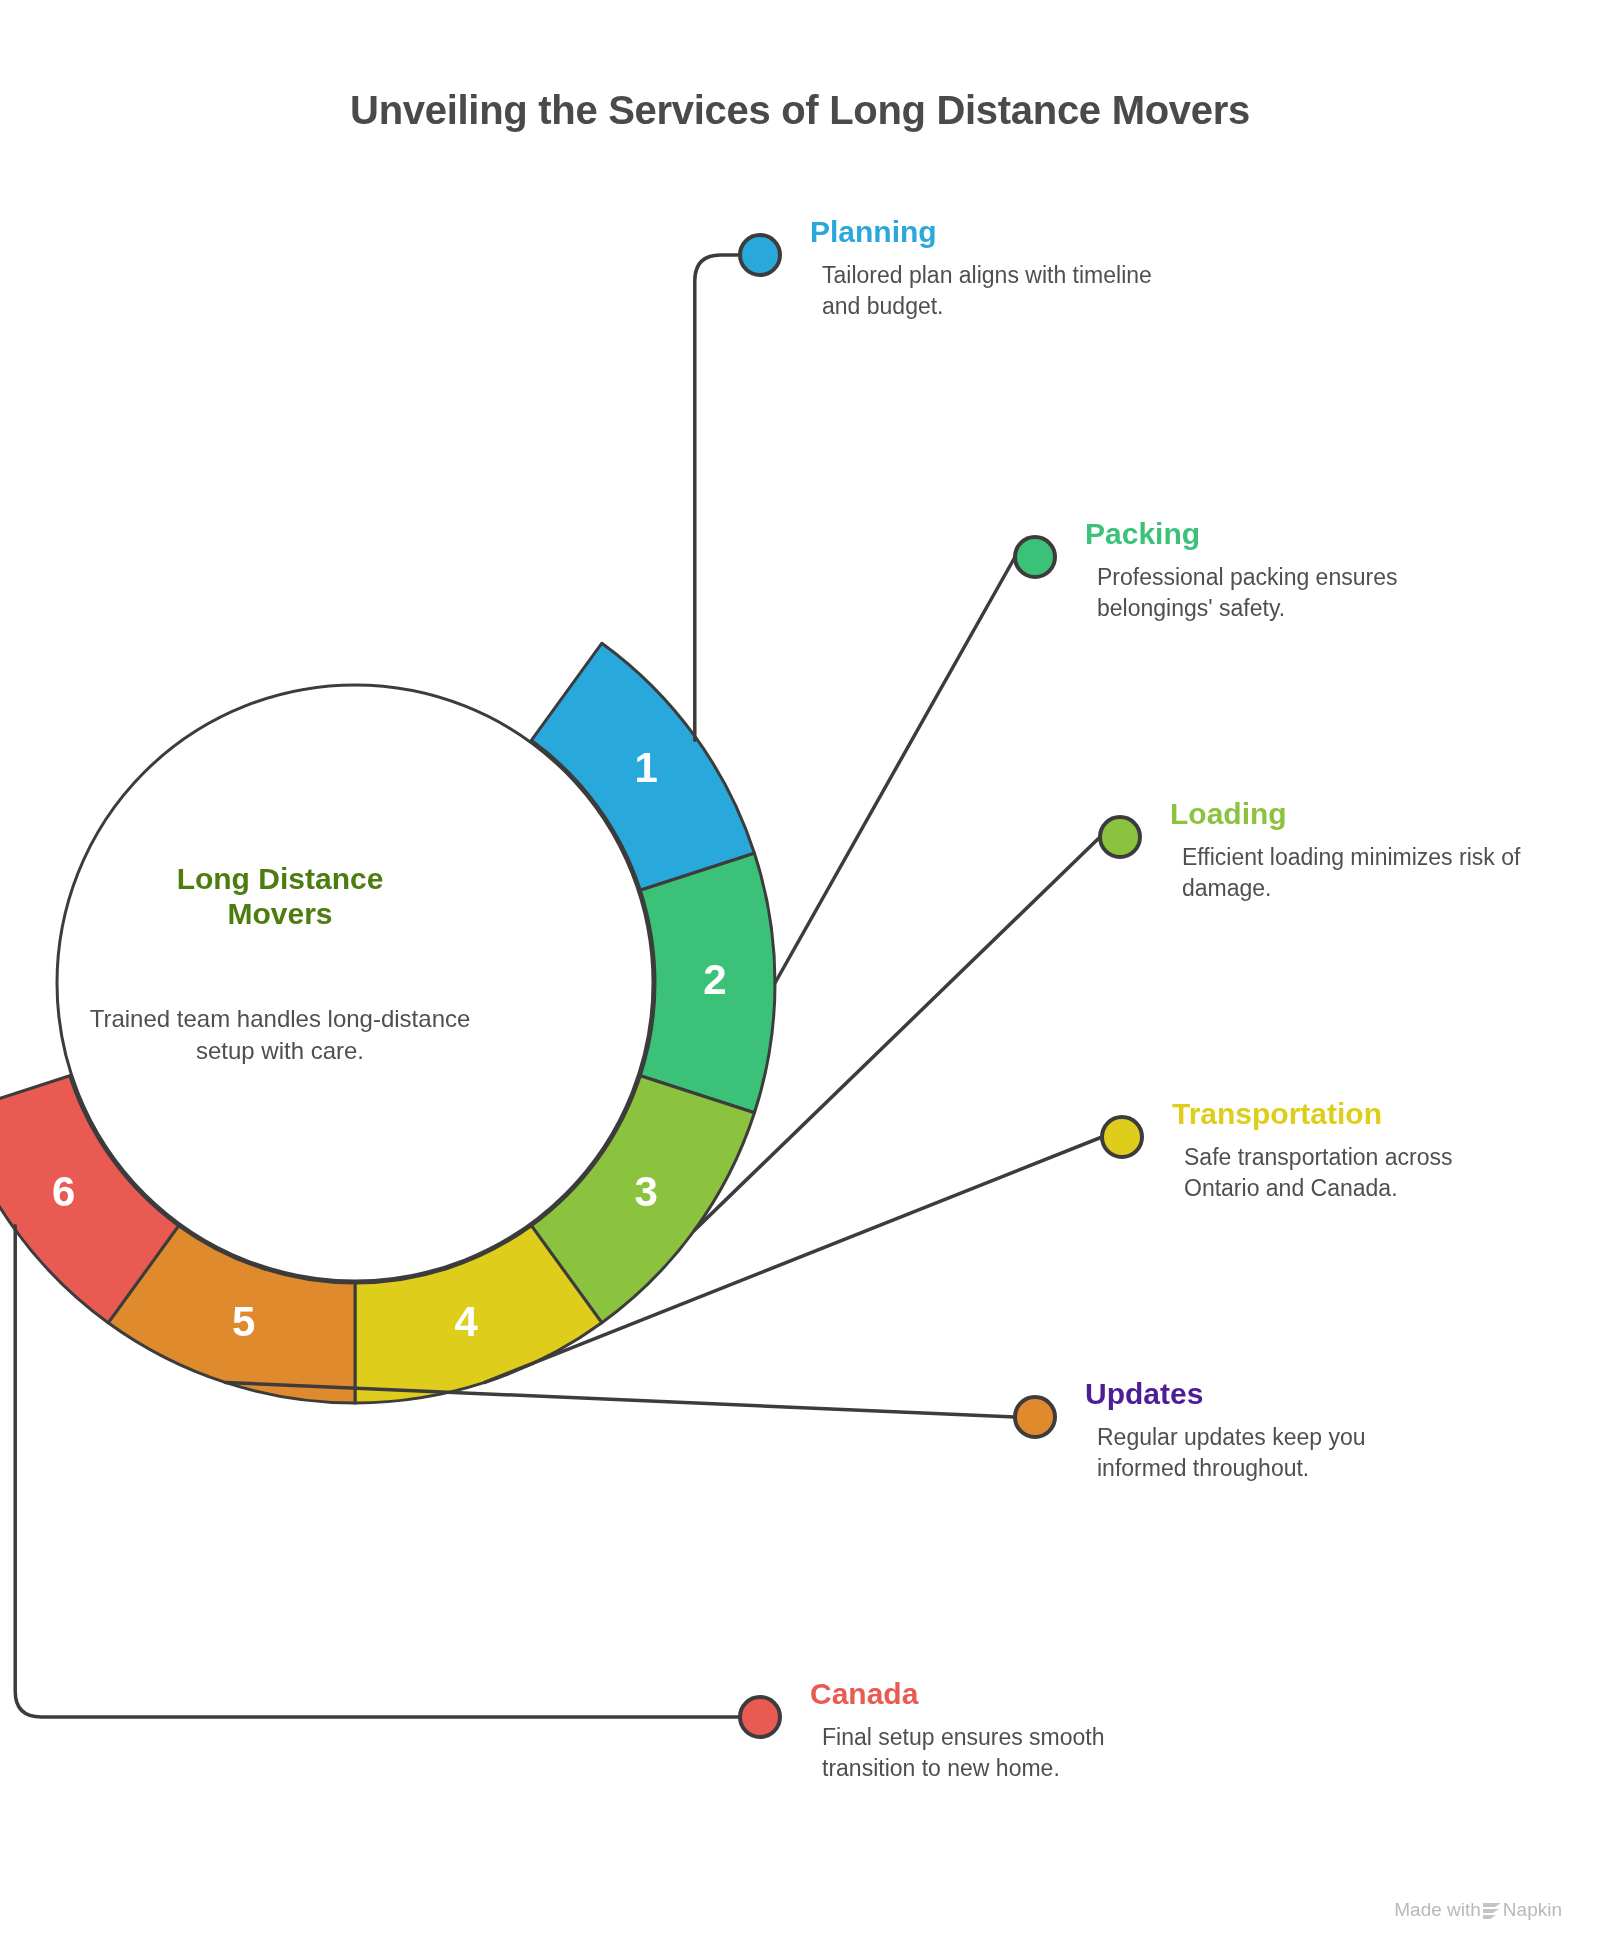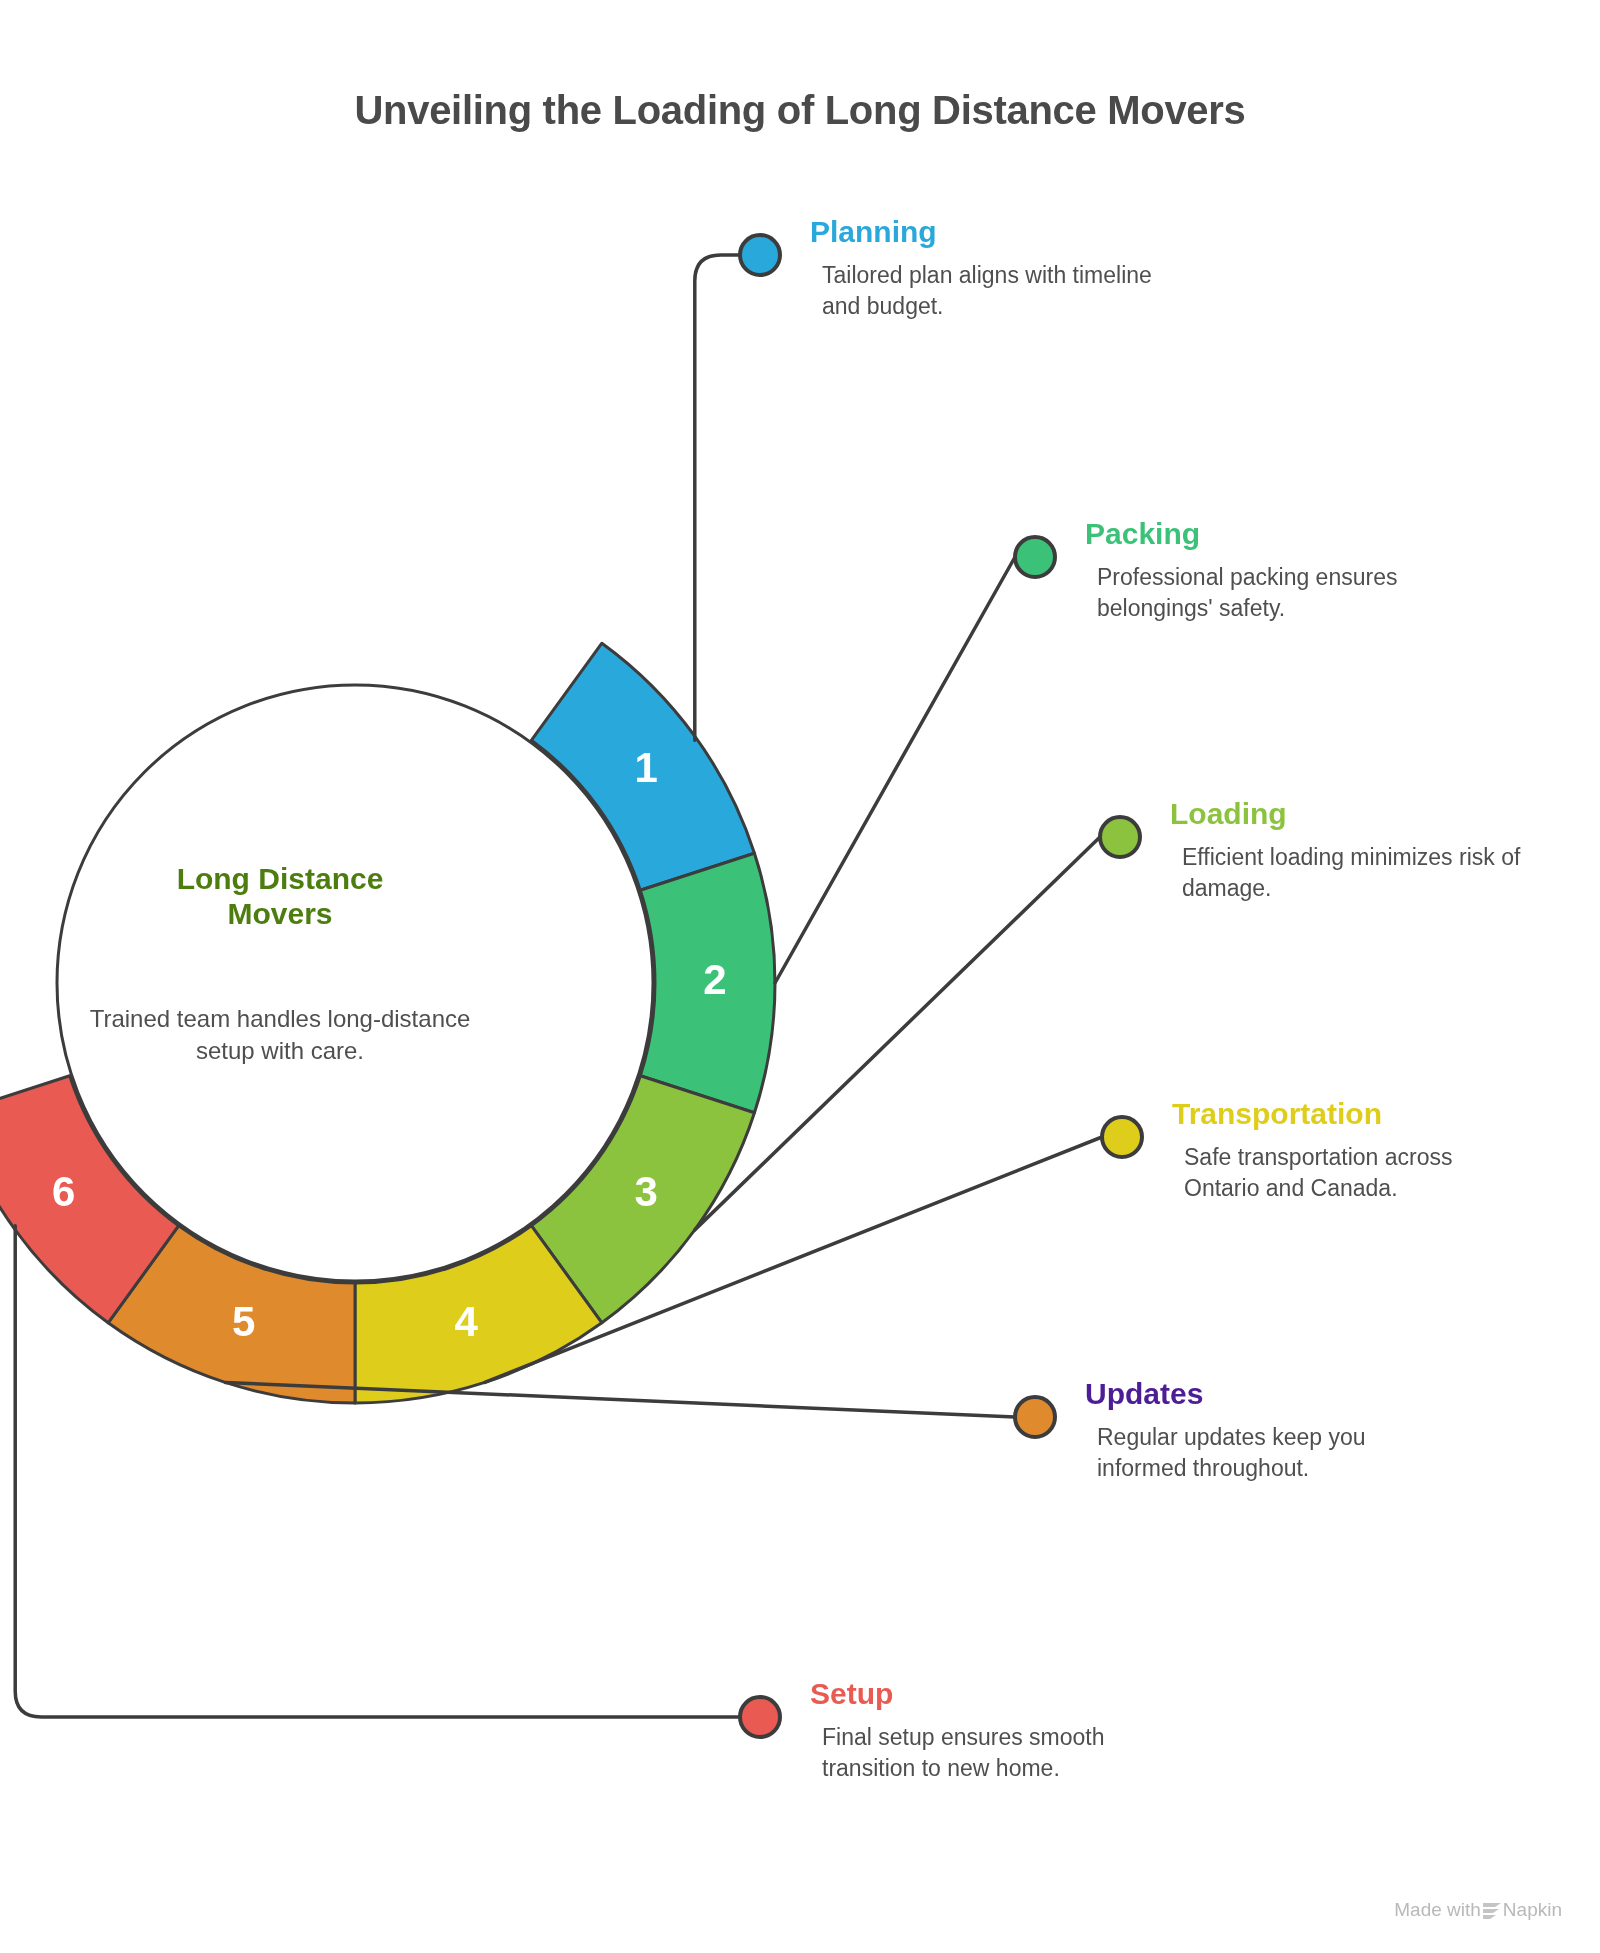--- a/index.html
+++ b/index.html
@@ -95,21 +95,21 @@
     color: #b9b9b9;
     font-size: 19px;
   }
   .wm-logo { display: block; }
 </style>
 </head>
 <body>
 
 <div id="stage">
 
-  <div class="chart-title">Unveiling the Loading of Long Distance Movers</div>
+  <div class="chart-title">Unveiling the Services of Long Distance Movers</div>
 
   <svg class="donut" viewBox="0 0 1600 1953">
     <g id="ring-segments">
         <path d="M 601.8698059628387 643.2128623625221 A 420 420 0 0 1 754.4437368439644 853.2128623625221 L 640.316954888546 890.2949016875158 A 300 300 0 0 0 531.335575687742 740.2949016875158 Z" fill="#29a8dc" stroke="#3c3c3c" stroke-width="3" stroke-linejoin="round"></path>
         <path d="M 754.4437368439644 853.2128623625221 A 420 420 0 0 1 754.4437368439644 1112.7871376374778 L 640.316954888546 1075.7050983124843 A 300 300 0 0 0 640.316954888546 890.2949016875158 Z" fill="#3cc278" stroke="#3c3c3c" stroke-width="3" stroke-linejoin="round"></path>
         <path d="M 754.4437368439644 1112.7871376374778 A 420 420 0 0 1 601.8698059628387 1322.7871376374778 L 531.335575687742 1225.7050983124843 A 300 300 0 0 0 640.316954888546 1075.7050983124843 Z" fill="#8cc33e" stroke="#3c3c3c" stroke-width="3" stroke-linejoin="round"></path>
         <path d="M 601.8698059628387 1322.7871376374778 A 420 420 0 0 1 355 1403 L 355 1283 A 300 300 0 0 0 531.335575687742 1225.7050983124843 Z" fill="#dfcd1c" stroke="#3c3c3c" stroke-width="3" stroke-linejoin="round"></path>
         <path d="M 355 1403 A 420 420 0 0 1 108.13019403716132 1322.7871376374778 L 178.6644243122581 1225.7050983124843 A 300 300 0 0 0 355 1283 Z" fill="#e08a2e" stroke="#3c3c3c" stroke-width="3" stroke-linejoin="round"></path>
         <path d="M 108.13019403716132 1322.7871376374778 A 420 420 0 0 1 -44.44373684396447 1112.7871376374778 L 69.68304511145396 1075.7050983124843 A 300 300 0 0 0 178.6644243122581 1225.7050983124843 Z" fill="#e85a52" stroke="#3c3c3c" stroke-width="3" stroke-linejoin="round"></path>
       </g>
@@ -165,21 +165,21 @@
     <p class="callout-title" style="color: rgb(223, 205, 28);">Transportation</p>
     <p class="callout-desc">Safe transportation across Ontario and Canada.</p>
   </div>
 
   <div class="callout" style="left:1085px; top:1377px;">
     <p class="callout-title" style="color: #4c1d95;">Updates</p>
     <p class="callout-desc">Regular updates keep you informed throughout.</p>
   </div>
 
   <div class="callout" style="left:810px; top:1677px;">
-    <p class="callout-title" style="color: rgb(232, 90, 82);">Setup</p>
+    <p class="callout-title" style="color: rgb(232, 90, 82);">Canada</p>
     <p class="callout-desc">Final setup ensures smooth transition to new home.</p>
   </div>
 
   <div class="watermark">
     <span>Made with</span>
     <svg class="wm-logo" width="22" height="20" viewBox="0 0 22 20">
       <path d="M2 3 L20 3 L14 7 L2 7 Z" fill="#c4c4c4"></path>
       <path d="M2 9 L18 9 L12 13 L2 13 Z" fill="#c4c4c4"></path>
       <path d="M2 15 L15 15 L9 19 L2 19 Z" fill="#c4c4c4"></path>
     </svg>

